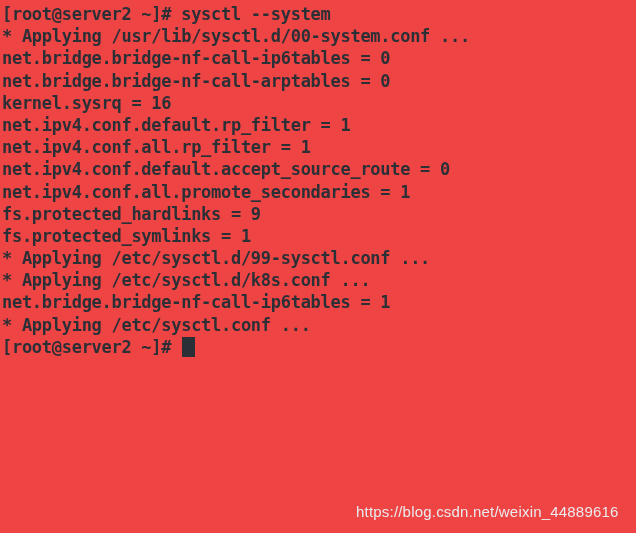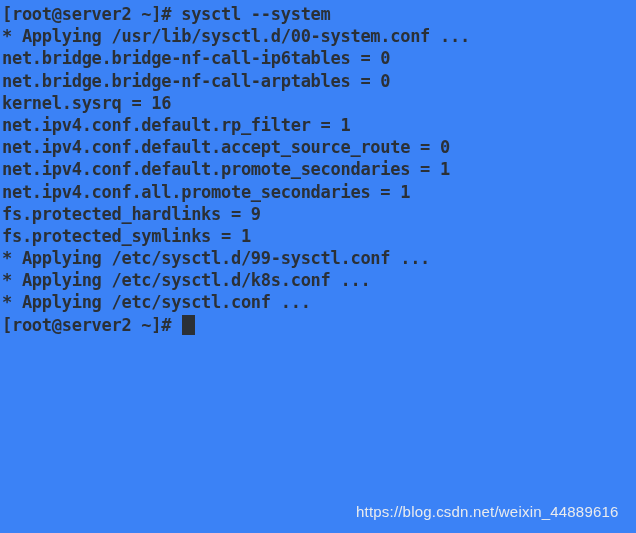--- a/index.html
+++ b/index.html
@@ -11,21 +11,21 @@
   body {
     width: 636px;
     height: 533px;
     overflow: hidden;
     font-family: "DejaVu Sans Mono", "Liberation Mono", monospace;
   }
   #terminal {
     position: relative;
     width: 636px;
     height: 533px;
-    background: #3b82f6;
+    background: #ef4444;
     box-sizing: border-box;
     padding: 3px 0 0 2px;
   }
   .term-line {
     display: block;
     height: 22.2px;
     line-height: 22.2px;
     font-size: 17px;
     font-weight: bold;
     font-family: "DejaVu Sans Mono", "Liberation Mono", monospace;
@@ -61,24 +61,25 @@
 <body>
 
 <div id="terminal">
   <div id="terminal-output">
       <div class="term-line">[root@server2 ~]# sysctl --system</div>
       <div class="term-line">* Applying /usr/lib/sysctl.d/00-system.conf ...</div>
       <div class="term-line">net.bridge.bridge-nf-call-ip6tables = 0</div>
       <div class="term-line">net.bridge.bridge-nf-call-arptables = 0</div>
       <div class="term-line">kernel.sysrq = 16</div>
       <div class="term-line">net.ipv4.conf.default.rp_filter = 1</div>
+      <div class="term-line">net.ipv4.conf.all.rp_filter = 1</div>
       <div class="term-line">net.ipv4.conf.default.accept_source_route = 0</div>
-      <div class="term-line">net.ipv4.conf.default.promote_secondaries = 1</div>
       <div class="term-line">net.ipv4.conf.all.promote_secondaries = 1</div>
       <div class="term-line">fs.protected_hardlinks = 9</div>
       <div class="term-line">fs.protected_symlinks = 1</div>
       <div class="term-line">* Applying /etc/sysctl.d/99-sysctl.conf ...</div>
       <div class="term-line">* Applying /etc/sysctl.d/k8s.conf ...</div>
+      <div class="term-line">net.bridge.bridge-nf-call-ip6tables = 1</div>
       <div class="term-line">* Applying /etc/sysctl.conf ...</div>
     </div>
   <div class="term-line with-cursor"><span>[root@server2 ~]# </span><span class="cursor-block"></span></div>
   <div class="watermark">https://blog.csdn.net/weixin_44889616</div>
 </div>
 
 </body></html>

